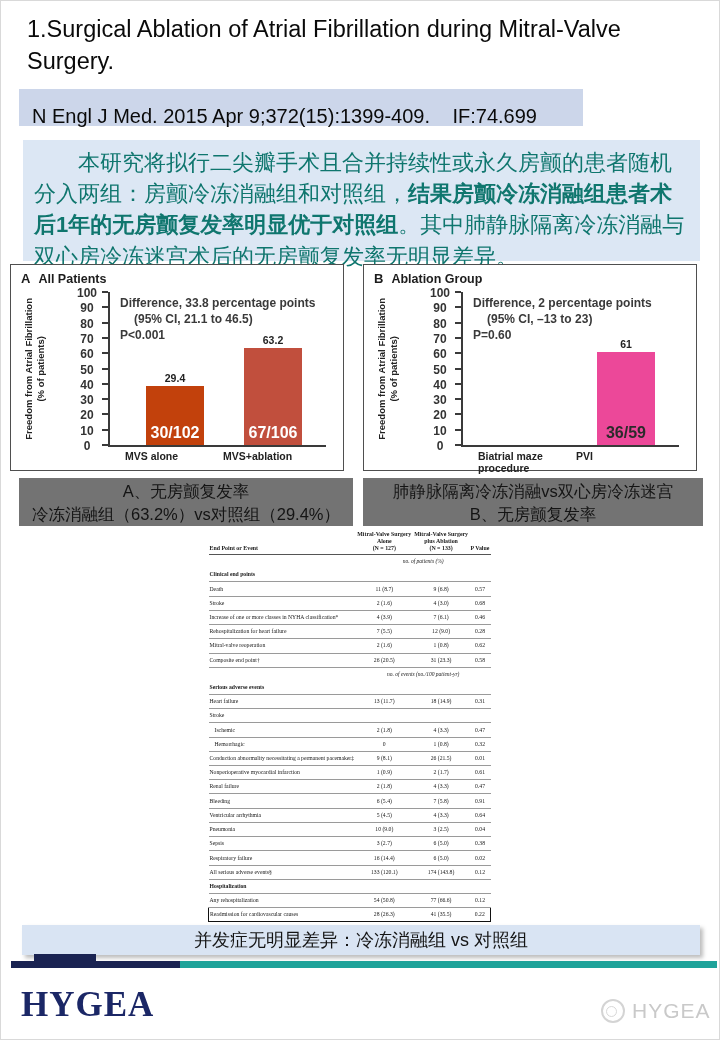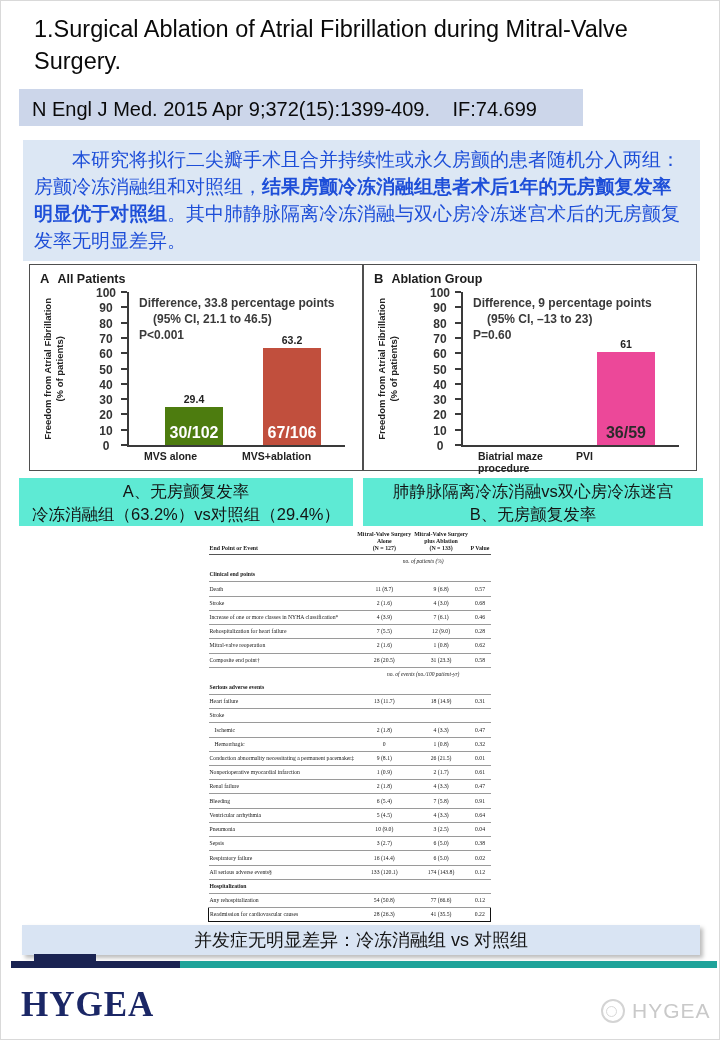--- a/index.html
+++ b/index.html
@@ -1,51 +1,51 @@
 <!DOCTYPE html>
 <html><head>
 <meta charset="utf-8">
 <style>
   html,body{margin:0;padding:0;background:#fff;}
   .page{position:relative;width:720px;height:1040px;background:#ffffff;overflow:hidden;
         border:1px solid #d9d9d9;box-sizing:border-box;
         font-family:"Liberation Sans",sans-serif;color:#111;}
 
-  .title{position:absolute;left:33px;top:13px;width:668px;font-size:23.5px;line-height:1.35;color:#0a0a0a;}
+  .title{position:absolute;left:26px;top:13px;width:668px;font-size:23.5px;line-height:1.35;color:#0a0a0a;}
 
   .citation-bar{position:absolute;left:18px;top:88px;width:564px;height:37px;background:#ccd6ea;
-        display:flex;align-items:center;justify-content:space-between;
-        padding:4px 46px 0 13px;box-sizing:border-box;font-size:20px;color:#0a0a0a;}
+        display:flex;justify-content:space-between;
+        padding:16px 46px 0 13px;box-sizing:border-box;font-size:20px;color:#0a0a0a;}
 
   .summary-box{position:absolute;left:22px;top:139px;width:677px;height:121px;background:#dce7f4;
-        box-sizing:border-box;padding:7px 11px 0 11px;font-size:19px;line-height:1.42;
-        color:#1d4ed8;text-indent:2em;}
+        box-sizing:border-box;padding:7px 11px 0 11px;font-size:22px;line-height:1.42;
+        color:#0f766e;text-indent:2em;}
   .summary-box .bold{font-weight:bold;}
 
   .chart-box{position:absolute;top:263px;width:334px;height:207px;border:1px solid #4f4f4f;
         background:#fff;box-sizing:border-box;}
-  .chart-box.left{left:28px;} .chart-box.right{left:362px;padding-left:24px;}
+  .chart-box.left{left:9px;} .chart-box.right{left:362px;padding-left:24px;}
   .panel-label{position:absolute;left:10px;top:6px;font-size:12.5px;font-weight:bold;color:#1c1c1c;}
   .panel-label .letter{margin-right:8px;font-size:13px;}
   .ylabel{position:absolute;left:-56px;top:92px;width:160px;transform:rotate(-90deg);
         text-align:center;font-size:9.5px;font-weight:bold;line-height:1.25;color:#222;white-space:pre-line;}
   .plot{position:absolute;left:97px;top:27px;width:216px;height:153px;
         border-left:2px solid #3a3a3a;border-bottom:2px solid #3a3a3a;}
   .tick-label{position:absolute;left:-37px;width:28px;text-align:center;font-size:12px;font-weight:bold;color:#333;}
   .tick-mark{position:absolute;left:-8px;width:6px;height:2px;background:#3a3a3a;}
   .annotation{position:absolute;left:10px;top:3px;font-size:12px;font-weight:bold;color:#3a3a3a;line-height:1.35;}
   .annotation .l2{padding-left:14px;}
   .bar{position:absolute;bottom:0;width:58px;}
   .bar .topval{position:absolute;bottom:100%;margin-bottom:2px;width:100%;text-align:center;
         font-size:10.5px;font-weight:bold;color:#222;}
   .bar .inner{position:absolute;bottom:3px;width:100%;text-align:center;font-size:16px;font-weight:bold;}
   .xlabel{position:absolute;top:158px;width:100px;text-align:left;font-size:10.5px;
         font-weight:bold;color:#222;line-height:1.15;}
 
-  .chart-caption{position:absolute;top:477px;height:48px;background:#5eead4;text-align:center;
+  .chart-caption{position:absolute;top:477px;height:48px;background:#737373;text-align:center;
         font-size:16.5px;line-height:1.42;color:#141414;box-sizing:border-box;padding-top:2px;}
   .chart-caption.left{left:18px;width:334px;} .chart-caption.right{left:362px;width:340px;}
 
   .table-wrap{position:absolute;left:207px;top:528px;width:283px;background:#fff;
         font-family:"Liberation Serif",serif;color:#1a1a1a;}
   table.nejm{width:100%;border-collapse:collapse;}
   table.nejm th{font-size:5.9px;font-weight:bold;vertical-align:bottom;padding:2px 1px;white-space:pre-line;line-height:1.2;}
   table.nejm th.lblh{text-align:left;vertical-align:bottom;}
   table.nejm td{font-size:5.7px;padding:3.2px 1px;line-height:1.2;}
   table.nejm td.lbl{text-align:left;}
@@ -116,42 +116,42 @@
         <div class="tick-label" style="top: 55.2px;">60</div>
         <div class="tick-mark" style="top: 60.2px;"></div>
         <div class="tick-label" style="top: 39.9px;">70</div>
         <div class="tick-mark" style="top: 44.9px;"></div>
         <div class="tick-label" style="top: 24.6px;">80</div>
         <div class="tick-mark" style="top: 29.6px;"></div>
         <div class="tick-label" style="top: 9.3px;">90</div>
         <div class="tick-mark" style="top: 14.3px;"></div>
         <div class="tick-label" style="top: -6px;">100</div>
         <div class="tick-mark" style="top: -1px;"></div>
-        <div class="bar" style="left: 36px; width: 58px; height: 38px; background: #4d7c0f;">
+        <div class="bar" style="left: 36px; width: 58px; height: 59px; background: #c2410c;">
           <div class="topval">29.4</div>
           <div class="inner" style="color: rgb(255, 255, 255);">30/102</div>
         </div>
         <div class="xlabel" style="left: 15px;">MVS alone</div>
         <div class="bar" style="left: 134px; width: 58px; height: 96.696px; background: rgb(193, 79, 61);">
           <div class="topval">63.2</div>
           <div class="inner" style="color: rgb(255, 255, 255);">67/106</div>
         </div>
         <div class="xlabel" style="left: 113px;">MVS+ablation</div>
       </div>
   </div>
 
   <div class="chart-box right">
     <div class="panel-label">
       <span class="letter">B</span><span>Ablation Group</span>
     </div>
     <div class="ylabel">Freedom from Atrial Fibrillation
 (% of patients)</div>
     <div class="plot">
       <div class="annotation">
-        <div>Difference, 9 percentage points</div>
+        <div>Difference, 2 percentage points</div>
         <div class="l2">(95% CI, –13 to 23)</div>
         <div>P=0.60</div>
       </div>
     <div class="tick-label" style="top: 147px;">0</div>
         <div class="tick-mark" style="top: 152px;"></div>
         <div class="tick-label" style="top: 131.7px;">10</div>
         <div class="tick-mark" style="top: 136.7px;"></div>
         <div class="tick-label" style="top: 116.4px;">20</div>
         <div class="tick-mark" style="top: 121.4px;"></div>
         <div class="tick-label" style="top: 101.1px;">30</div>

